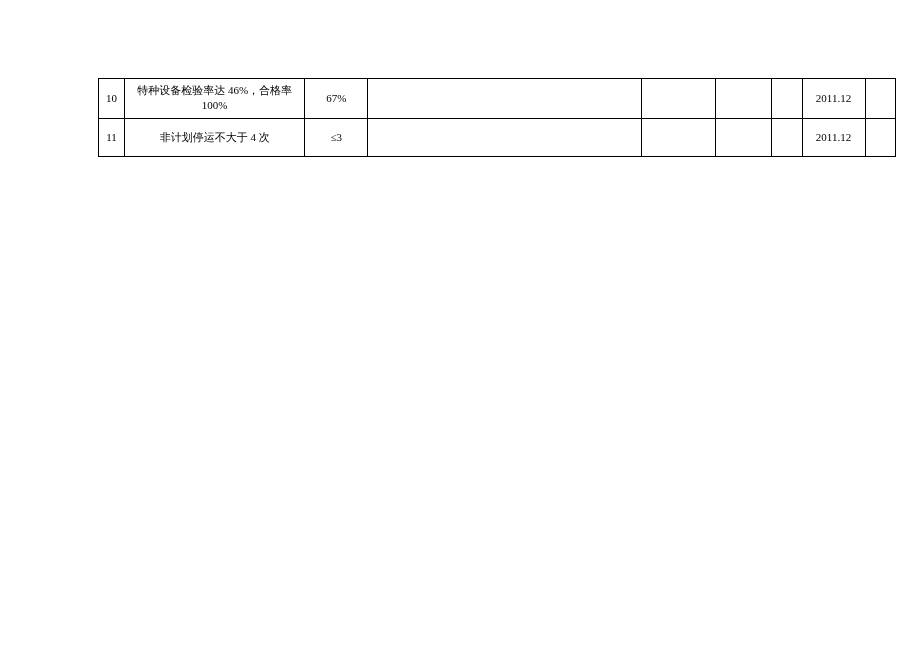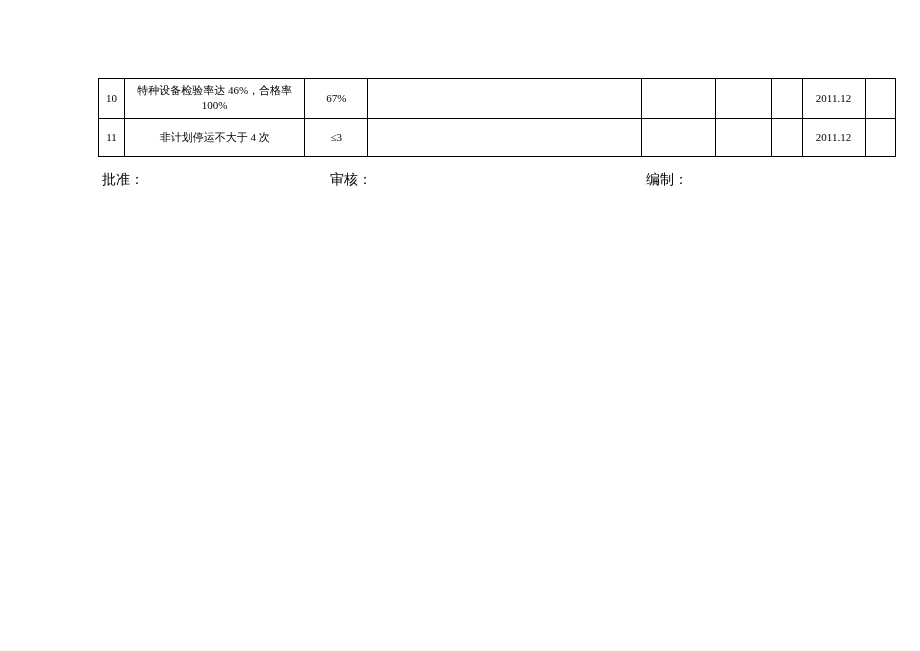--- a/index.html
+++ b/index.html
@@ -103,18 +103,13 @@
         <td></td>
         <td></td>
         <td></td>
         <td></td>
         <td>2011.12</td>
         <td></td>
       </tr>
     </tbody>
   </table>
 
-  <div class="footer-row">
-    <span class="footer-label-1">批准：</span>
-    <span class="footer-label-2">审核：</span>
-    <span class="footer-label-3">编制：</span>
-  </div>
 </div>
 
 </body></html>

